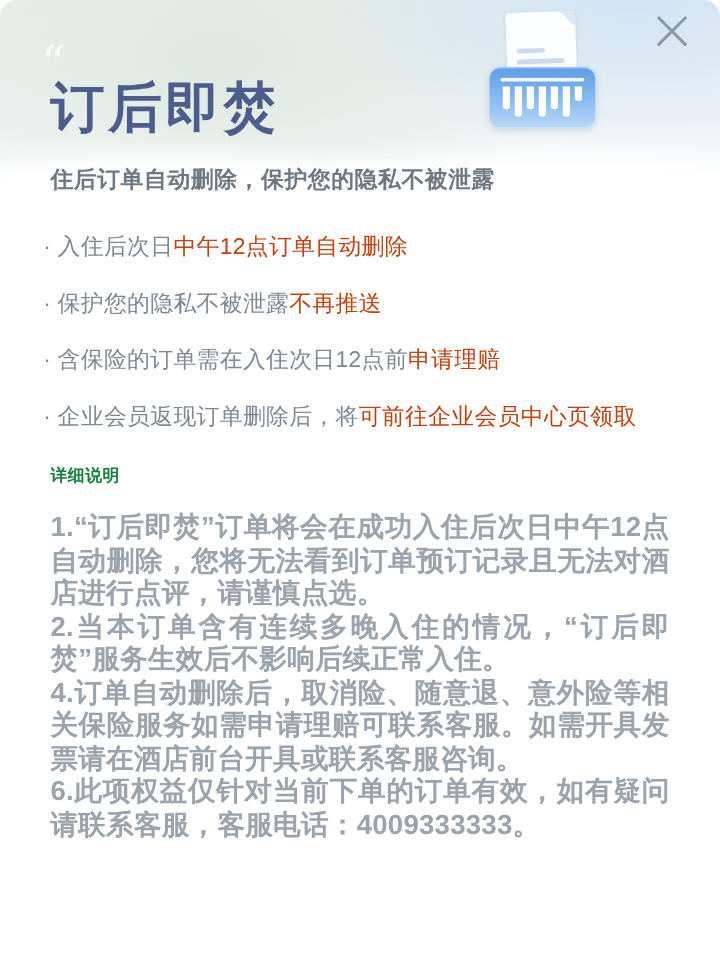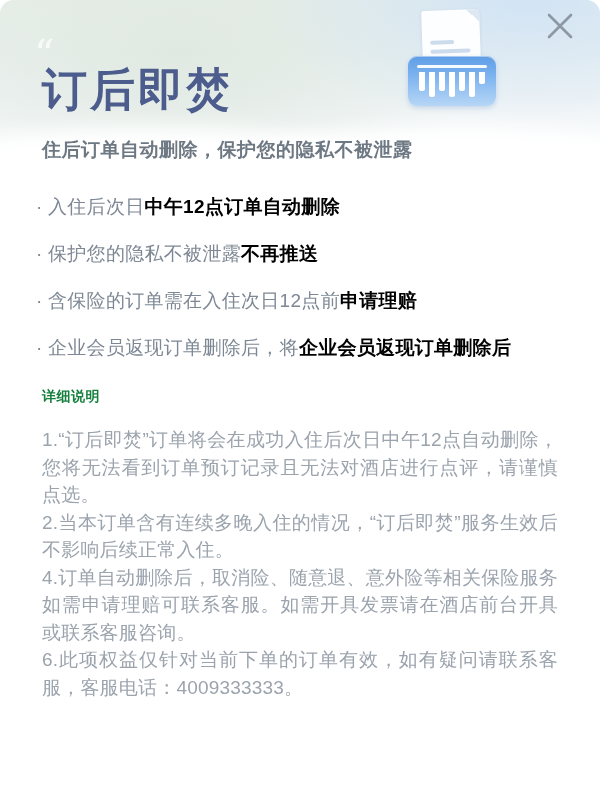--- a/index.html
+++ b/index.html
@@ -102,33 +102,34 @@
     list-style: none;
     padding: 22px 42px 0 36px;
   }
   .highlights li {
     display: flex; align-items: flex-start;
     font-size: 19px; line-height: 25px;
     color: #7e8894; margin-bottom: 22px;
     letter-spacing: .3px;
   }
   .highlights .dot { width: 12px; flex: 0 0 12px; color: #7e8894; }
-  .highlights b { color: #000000; font-weight: 700; }
+  .highlights b { color: #c2410c; font-weight: 400; }
 
   
   .details { padding: 0 42px 20px 42px; }
   .details h2 {
     font-size: 14px; font-weight: 700; color: #15803d;
     line-height: 28px; letter-spacing: .5px;
   }
   .detail-paras { margin-top: 16px; }
   .detail-paras p {
-    font-size: 19px; line-height: 27.5px;
+    font-size: 23px; line-height: 27.5px;
     color: #9ba3ad; letter-spacing: .2px;
     text-align: justify;
+    font-weight: bold;
   }
 </style>
 </head>
 <body>
 
 <div class="modal">
 
   <header class="hero">
     <span class="quote-deco">“</span>
 
@@ -171,21 +172,21 @@
       <li>
         <span class="dot">·</span>
         <span><span>保护您的隐私不被泄露</span><b>不再推送</b></span>
       </li>
       <li>
         <span class="dot">·</span>
         <span><span>含保险的订单需在入住次日12点前</span><b>申请理赔</b></span>
       </li>
       <li>
         <span class="dot">·</span>
-        <span><span>企业会员返现订单删除后，将</span><b>企业会员返现订单删除后</b></span>
+        <span><span>企业会员返现订单删除后，将</span><b>可前往企业会员中心页领取</b></span>
       </li>
     </ul>
 
   <section class="details">
     <h2>详细说明</h2>
     <div class="detail-paras">
         <p>1.“订后即焚”订单将会在成功入住后次日中午12点自动删除，您将无法看到订单预订记录且无法对酒店进行点评，请谨慎点选。</p>
         <p>2.当本订单含有连续多晚入住的情况，“订后即焚”服务生效后不影响后续正常入住。</p>
         <p>4.订单自动删除后，取消险、随意退、意外险等相关保险服务如需申请理赔可联系客服。如需开具发票请在酒店前台开具或联系客服咨询。</p>
         <p>6.此项权益仅针对当前下单的订单有效，如有疑问请联系客服，客服电话：4009333333。</p>

